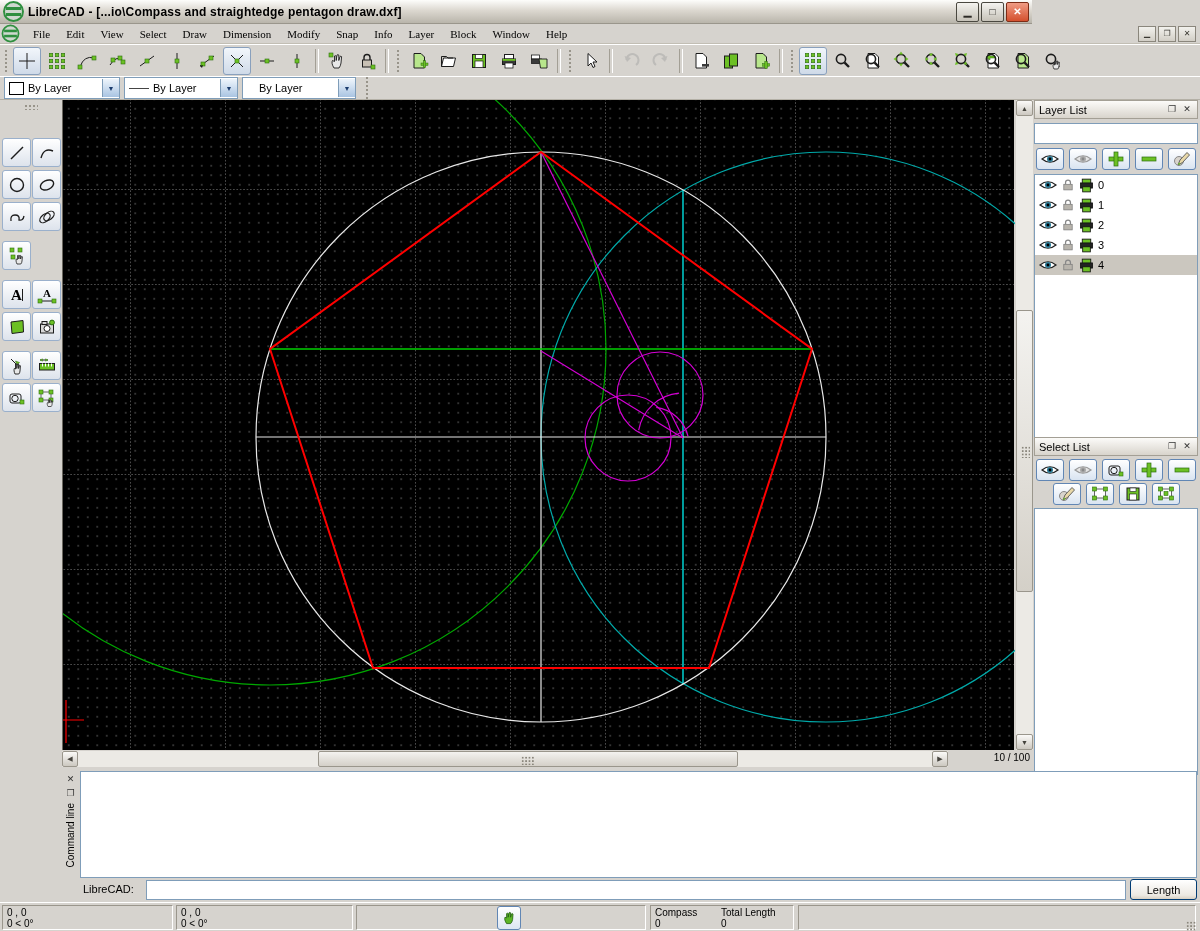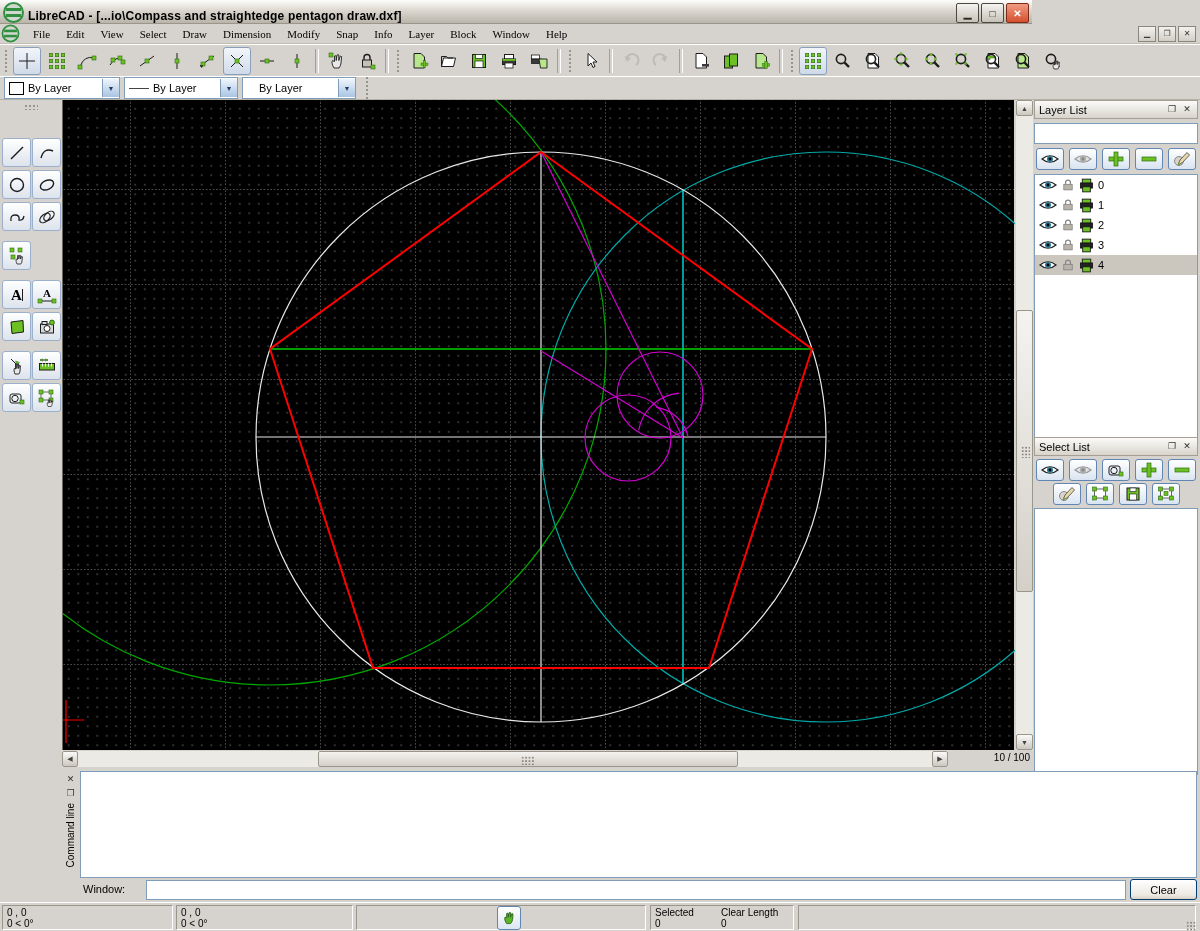--- a/index.html
+++ b/index.html
@@ -2,21 +2,21 @@
 <html><head>
 <meta charset="utf-8">
 <style>
   html,body{margin:0;padding:0;}
   body{width:1200px;height:931px;position:relative;background:#d6d3ce;
        font-family:"Liberation Sans",sans-serif;overflow:hidden;color:#000;}
   .abs{position:absolute;box-sizing:border-box;}
   
   #titlebar{left:0;top:0;width:1032px;height:24px;
     background:linear-gradient(#fdfdfb,#dcd8d0 45%,#b9b5ab);
-    border-bottom:1px solid #9a968c;display:flex;align-items:flex-end;padding:0 3px;}
+    border-bottom:1px solid #9a968c;display:flex;align-items:center;padding:0 3px;}
   #app-logo{width:17px;height:17px;border-radius:50%;background:#cfd8cf;
     border:2px solid #2f8f3f;position:relative;margin-right:4px;}
   #app-logo:before{content:"";position:absolute;left:1px;right:1px;top:4px;height:3px;background:#2f8f3f;}
   #app-logo:after{content:"";position:absolute;left:1px;right:1px;bottom:4px;height:3px;background:#2f8f3f;}
   #title-text{font-weight:bold;font-size:12px;letter-spacing:.2px;}
   .wbtns{margin-left:auto;display:flex;gap:2px;}
   .wbtn{width:21px;height:18px;border:1px solid #4a4840;border-radius:2px;
     background:linear-gradient(#f4f3ef,#c6c2b8);display:flex;align-items:center;justify-content:center;
     font-size:10px;font-weight:bold;color:#2c2a26;}
   .wbtn.close{background:linear-gradient(#f09c84,#d4502e);color:#fff;border-color:#7c2c16;}
@@ -904,41 +904,41 @@
     </div>
   <div class="whitebox" style="margin-top:3px;height:265px;"></div>
 </div>
 
 <div id="cmd-strip" class="abs">
   <div class="stripbtn">✕</div>
   <div class="stripbtn">❐</div>
   <span class="vtext">Command line</span>
 </div>
 <div id="cmd-history" class="abs whitebox"></div>
-<div id="cmd-label" class="abs">Window:</div>
+<div id="cmd-label" class="abs">LibreCAD:</div>
 <div id="cmd-input" class="abs whitebox"></div>
-<div id="clear-btn" class="abs">Clear</div>
+<div id="clear-btn" class="abs">Length</div>
 
 <div id="statusbar" class="abs">
   <div class="spanel" style="left:2px;width:171px;">
     <div>0 , 0</div>
       <div>0 &lt; 0°</div>
   </div>
   <div class="spanel" style="left:176px;width:177px;">
     <div>0 , 0</div>
       <div>0 &lt; 0°</div>
   </div>
   <div class="spanel" style="left:356px;width:290px;">
     <div id="hand-btn">
       <svg width="16" height="16" viewBox="0 0 20 20">
         <path d="M7 17 C5 14 4 11 5 9 L7 10 L7 4.5 Q8 3.5 9 4.5 L9 9 L10 3.5 Q11 2.5 12 3.5 L12 9 L13 5 Q14 4 15 5 L14.5 12 Q14 15 12 17 Z" fill="#5cb526" stroke="#1e5c0e" stroke-width="1"></path>
       </svg>
     </div>
   </div>
   <div class="spanel sel-grid" style="left:650px;width:144px;">
-    <div>Selected</div>
-    <div>Clear Length</div>
+    <div>Compass</div>
+    <div>Total Length</div>
     <div>0</div>
     <div>0</div>
   </div>
   <div class="spanel" style="left:798px;width:398px;"></div>
   <div class="grip" style="left:1186px;top:18px;width:11px;height:11px;"></div>
 </div>
 
 </body></html>

